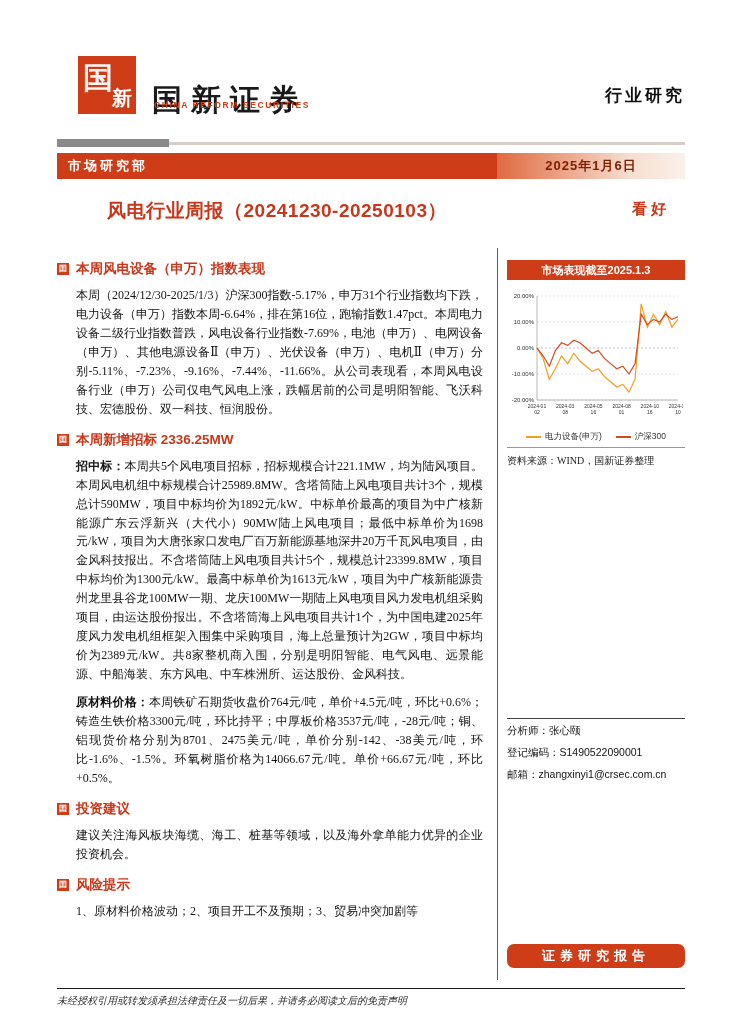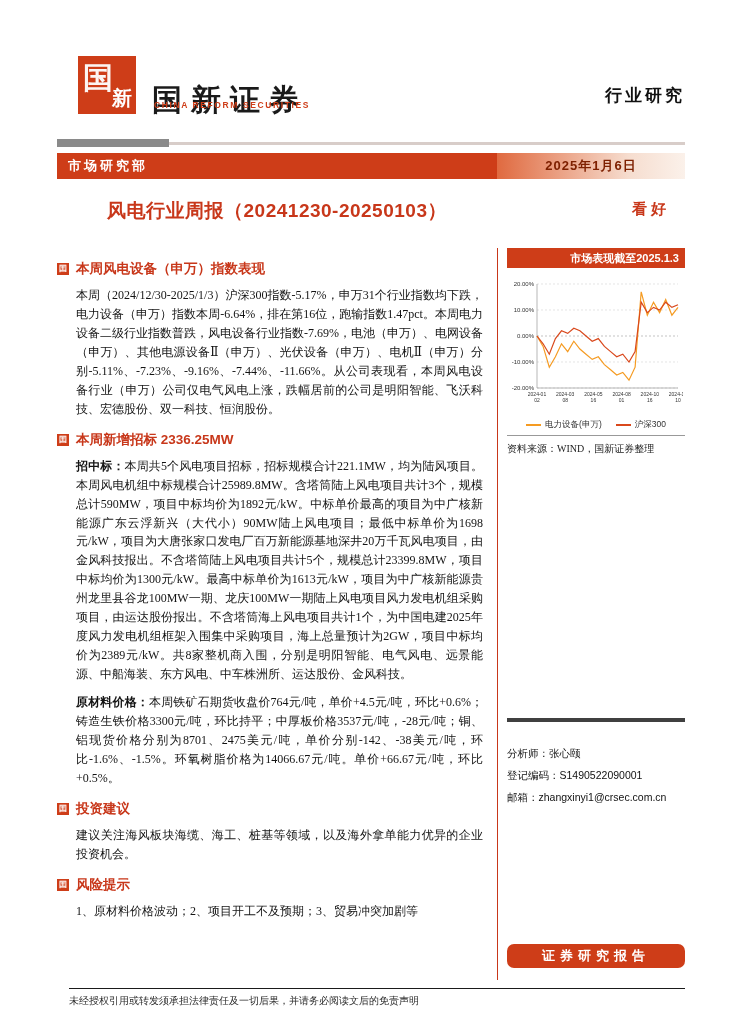--- a/index.html
+++ b/index.html
@@ -35,31 +35,31 @@
   .divider-v { width:1px; background:#C8371A; }
   .right-col { flex:1; padding-left:9px; position:relative; }
 
   .section { margin-bottom:6px; }
   .section-heading { display:flex; align-items:center; gap:7px; color:#C8371A; font-weight:bold; font-size:13.5px; margin:12px 0 6px; }
   .section-icon { width:12px; height:12px; background:#CE3D18; color:#fff; font-size:8px; line-height:12px; text-align:center; flex:0 0 12px; }
   .para { font-size:12px; line-height:1.58; text-align:justify; margin:8px 0 9px 19px; color:#141414; }
   .para .lead { font-weight:bold; }
 
   
-  .perf-bar { background:#CE3D18; color:#fff; height:20px; display:flex; align-items:center; justify-content:flex-end; padding:0 6px; font-size:11px; font-weight:bold; margin-top:0; }
+  .perf-bar { background:#CE3D18; color:#fff; height:20px; display:flex; align-items:center; justify-content:center; padding:0 6px; font-size:11px; font-weight:bold; margin-top:12px; }
   .chart-box { margin-top:8px; }
   .legend { display:flex; justify-content:center; gap:14px; font-size:8.5px; color:#333; margin-top:1px;align-items:center; }
   .legend-item { display:flex; align-items:center; gap:4px; }
   .swatch { display:inline-block; width:15px; height:2px; }
   .source { font-size:10px; color:#222; margin-top:4px; padding-top:6px; border-top:1px solid #999; }
-  .analyst-block { position:absolute; top:470px; left:9px; right:0; font-size:10.5px; line-height:2.1; color:#111; border-top:4px solid #404040; padding-top:20px; }
+  .analyst-block { position:absolute; top:470px; left:9px; right:0; font-size:10.5px; line-height:2.1; color:#111; border-top:1px solid #404040; padding-top:0; }
   .badge-bar { position:absolute; bottom:12px; left:9px; right:0; background:#CE3D18; color:#fff; height:24px; line-height:24px; text-align:center; font-weight:bold; font-size:13px; letter-spacing:5px;border-radius:7px; }
 
   
-  .footer { position:absolute; left:57px; right:57px; bottom:16px; border-top:1.5px solid #1a1a1a; padding-top:5px; font-size:10px; color:#2b2b2b;margin-left:12px; }
+  .footer { position:absolute; left:57px; right:57px; bottom:16px; border-top:1.5px solid #1a1a1a; padding-top:5px; font-size:10px; font-style:italic; color:#2b2b2b; }
 </style>
 </head>
 <body>
 
 <div class="header">
   <div class="logo">
     <span class="glyph-a">国</span>
     <span class="glyph-b">新</span>
   </div>
   <div class="brand-name sans">国新证券</div>

